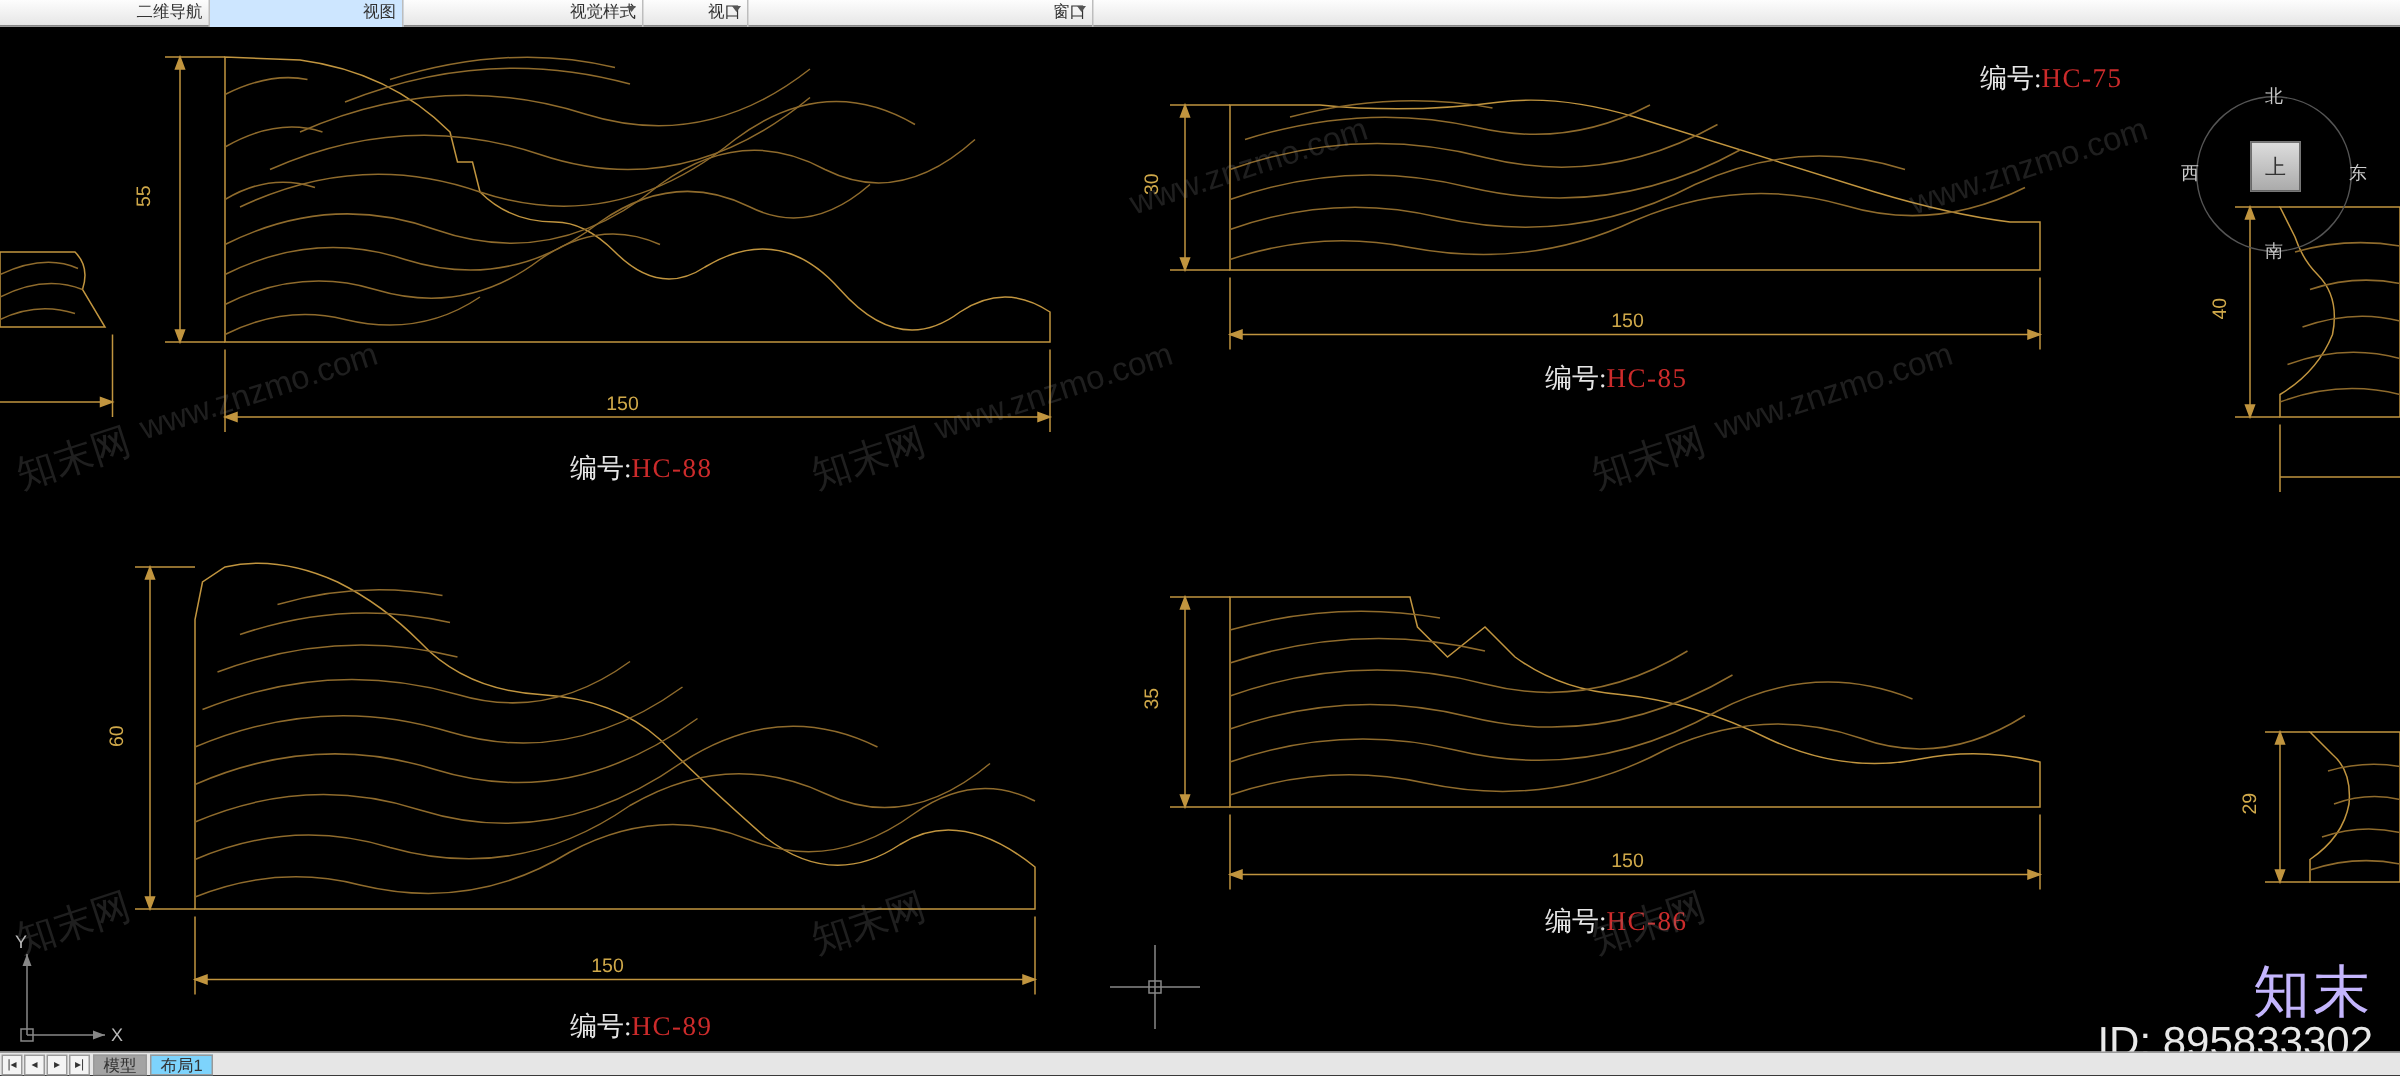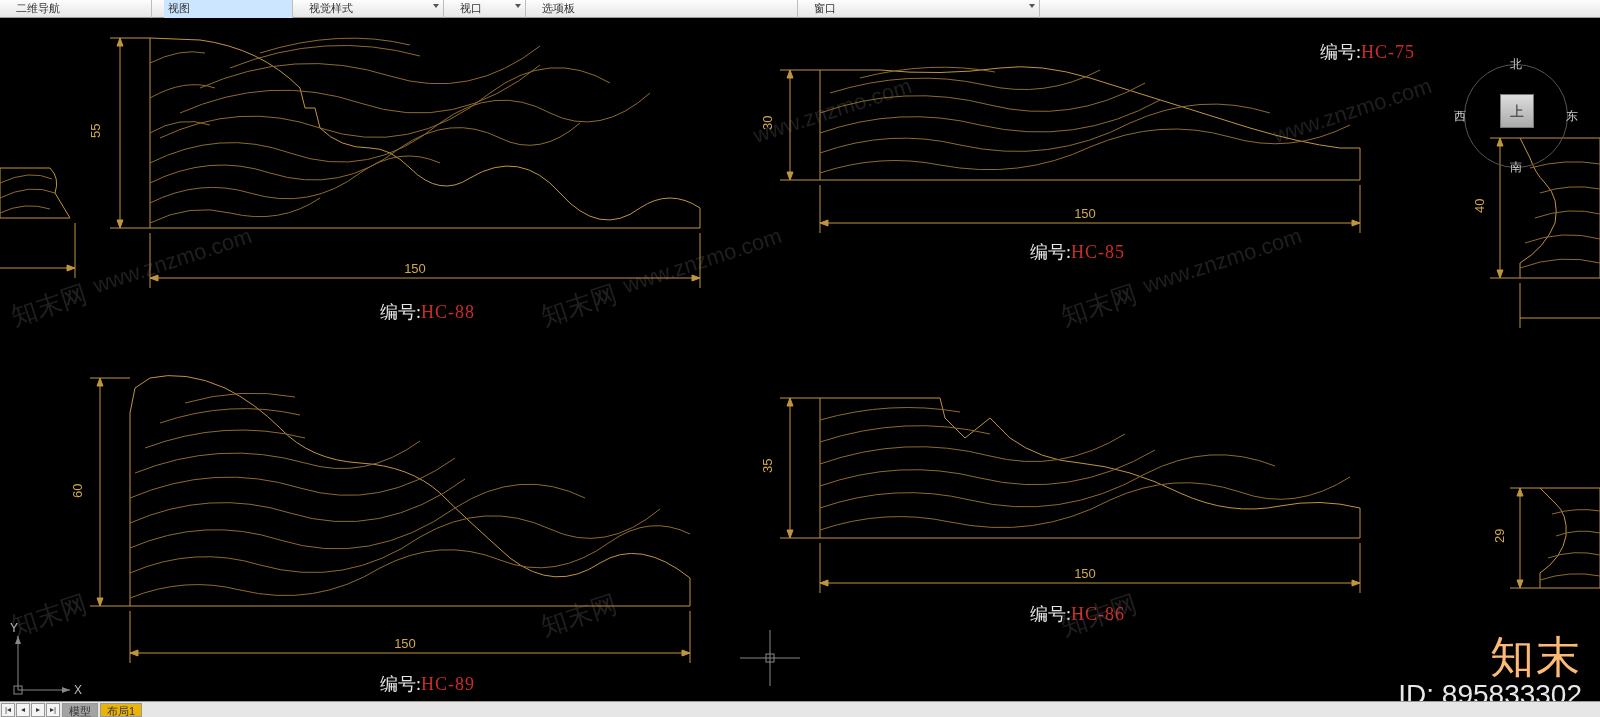--- a/index.html
+++ b/index.html
@@ -22,25 +22,24 @@
     display: flex;
     border-bottom: 1px solid #999;
     z-index: 20;
   }
   .menu-item {
     flex: none;
     height: 18px;
     line-height: 16px;
     font-size: 11px;
     color: #333;
-    text-align: left;
+    text-align: right;
     border-right: 1px solid #bdbdbd;
     position: relative;
     padding: 0 4px;
-    margin-left: 12px;
   }
   .menu-item.sel { background: #cde6ff; }
   .menu-arrow {
     position: absolute;
     right: 4px; top: 4px;
     width: 0; height: 0;
     border-left: 3px solid transparent;
     border-right: 3px solid transparent;
     border-top: 4px solid #555;
   }
@@ -109,53 +108,52 @@
   .wm-cn {
     position:absolute;
     color: rgba(140,140,140,0.22);
     font-size: 26px;
     transform: rotate(-18deg);
     white-space: nowrap;
     pointer-events: none;
   }
   .brand {
     position:absolute; right:18px; bottom:30px;
-    color:#fdba74; font-size:44px; letter-spacing:2px;
+    color:#c4b5fd; font-size:38px; letter-spacing:2px;
     font-family: "Microsoft YaHei";
     text-shadow: 0 0 6px rgba(0,0,0,0.8);
   }
   .idline {
     position:absolute; right:18px; bottom:6px;
     color:#e8e8e8; font-size:28px;
     font-family: Arial;
     text-shadow: 0 0 4px rgba(0,0,0,0.8);
   }
   
   .tabs {
     position:absolute; left:0; bottom:0; height:16px; width:100%;
     background:#e6e6e6; border-top:1px solid #999;
     display:flex; align-items:center;
     font-size:11px; color:#333;
     z-index: 20;
   }
   .tab-btn { width:14px; height:14px; border:1px solid #999; margin-left:1px;
     display:flex; align-items:center; justify-content:center; font-size:8px; color:#333; background:#f4f4f4; }
-  .tab { padding:0 6px; height:14px; line-height:14px; border:1px solid #999; margin-left:2px; background:#eab308;}
+  .tab { padding:0 6px; height:14px; line-height:14px; border:1px solid #999; margin-left:2px; background:#7dd3fc;}
   .tab.active { background:#a3a3a3; font-weight:normal; }
   .crosshair line { stroke:#888; stroke-width:1; }
 </style>
 </head>
 <body>
 
 <div class="menu">
   <div class="menu-item" style="width:140px"><span>二维导航</span></div>
   <div class="menu-item sel" style="width:129px"><span>视图</span></div>
-  <div class="menu-item" style="width:139px"><span>视觉样式</span><span class="menu-arrow"></span></div>
+  <div class="menu-item" style="width:160px"><span>视觉样式</span><span class="menu-arrow"></span></div>
   <div class="menu-item" style="width:70px"><span>视口</span><span class="menu-arrow"></span></div>
-  <div class="menu-item" style="width:260px"><span>选项板</span></div>
   <div class="menu-item" style="width:230px"><span>窗口</span><span class="menu-arrow"></span></div>
 </div>
 
 <div class="view-label">[-] [俯视] [二维线框]</div>
 
 <div class="navcube">
   <div class="ring"></div>
   <div class="n">北</div>
   <div class="s">南</div>
   <div class="w">西</div>

